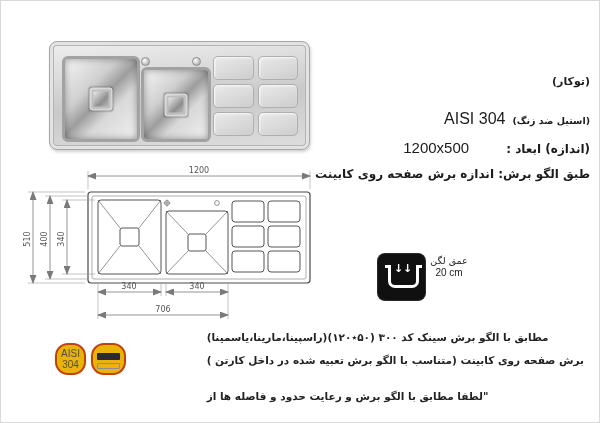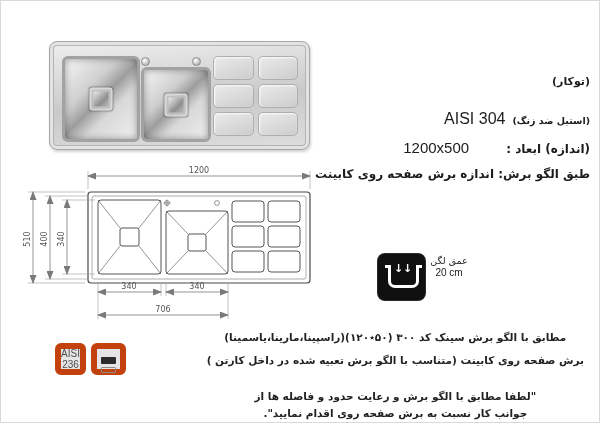--- a/index.html
+++ b/index.html
@@ -60,30 +60,30 @@
             border-top:none;border-radius:0 0 7px 7px;}
   .dicon .u::before,.dicon .u::after{content:"";position:absolute;top:-3px;width:6px;height:3px;background:#fff;}
   .dicon .u::before{left:-6px;} .dicon .u::after{right:-6px;}
   .dar{position:absolute;color:#fff;font-size:11px;font-weight:bold;top:9px;line-height:11px;}
   .a1{left:16px;} .a2{left:25px;}
   .dlabel{position:absolute;left:428px;top:254px;width:40px;text-align:center;}
   .dlabel .fa{font-size:9.5px;font-weight:400;direction:rtl;}
   .dlabel .en{font-size:10px;font-family:"Liberation Sans",sans-serif;margin-top:1px;}
 
   
-  .badge{position:absolute;border:6px solid #c2410c;border-radius:6px;background:#e5e5e5;box-sizing:border-box;}
+  .badge{position:absolute;border:2px solid #c2410c;border-radius:13px;background:#eab308;box-sizing:border-box;}
   .badge-aisi{left:54px;top:342px;width:31px;height:32px;display:flex;flex-direction:column;
               justify-content:center;align-items:center;font-family:"Liberation Sans",sans-serif;
               font-size:10px;line-height:11px;color:#4e4e4e;}
   .badge-sheet{left:90px;top:342px;width:35px;height:32px;}
   .bar-dark{position:absolute;left:4px;right:4px;top:8px;height:7px;background:#2b2b2b;border-radius:1px;}
   .bar-light{position:absolute;left:4px;right:4px;top:18px;height:4px;border:1.5px solid #8d8d8d;border-radius:1px;}
 
   
-  .notes{position:absolute;right:15px;top:329px;direction:rtl;text-align:center;font-weight:700;color:#222;}
+  .notes{position:absolute;right:15px;top:329px;direction:rtl;text-align:left;font-weight:700;color:#222;}
   .notes .n{font-size:10.5px;line-height:14px;}
   .n1{margin-bottom:9px;} .n2{margin-bottom:22px;} .n3{margin-bottom:3px;}
 </style>
 </head>
 <body>
 
 <div class="page">
 
   <div class="photo">
     <div class="bowl bowl1">
@@ -203,27 +203,26 @@
     <span class="dar a2">↓</span>
     <div class="u"></div>
   </div>
   <div class="dlabel">
     <div class="fa">عمق لگن</div>
     <div class="en">20 cm</div>
   </div>
 
   <div class="badge badge-aisi">
     <span>AISI</span>
-    <span>236</span>
+    <span>304</span>
   </div>
   <div class="badge badge-sheet">
     <div class="bar-dark"></div>
     <div class="bar-light"></div>
   </div>
 
   <div class="notes">
     <div class="n n1">مطابق با الگو برش سینک کد ۳۰۰ (۵۰٭۱۲۰)(راسپینا،مارینا،یاسمینا)</div>
     <div class="n n2">برش صفحه روی کابینت (متناسب با الگو برش تعبیه شده در داخل کارتن )</div>
     <div class="n n3">"لطفا مطابق با الگو برش و رعایت حدود و فاصله ها از</div>
-    <div class="n n4">جوانب کار نسبت به برش صفحه روی اقدام نمایید".</div>
   </div>
 
 </div>
 
 </body></html>

